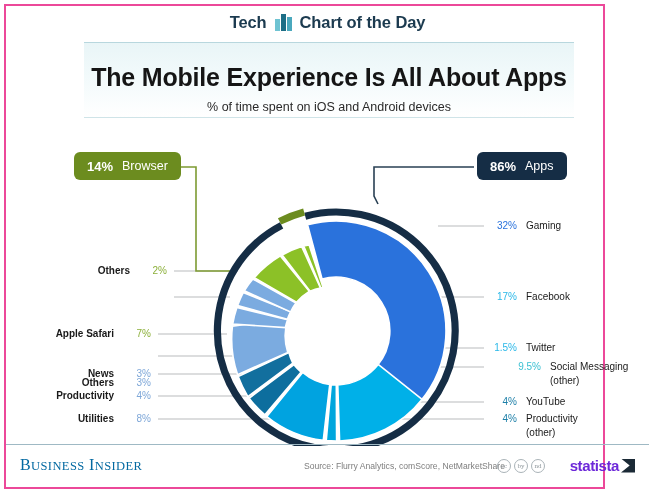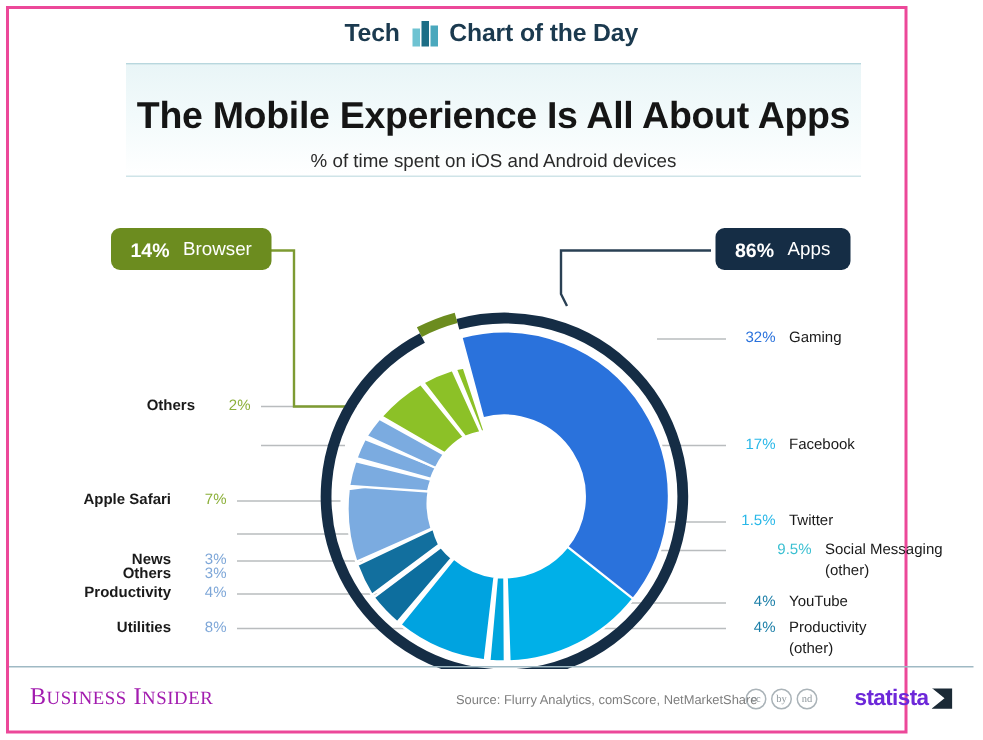--- a/index.html
+++ b/index.html
@@ -137,21 +137,21 @@
     width: 643px;
     height: 42px;
     border-top: 1px solid #9fb9c4;
   }
   .bi-logo {
     position: absolute;
     left: 14px;
     top: 11px;
     font-family: "Liberation Serif", serif;
     font-size: 16px;
-    color: #a21caf;
+    color: #0369a1;
     letter-spacing: 0.4px;
   }
   .bi-logo .sc { font-size: 12.5px; }
   .source {
     position: absolute;
     right: 144px;
     top: 16px;
     font-size: 8.6px;
     color: #7e7e7e;
     white-space: nowrap;

